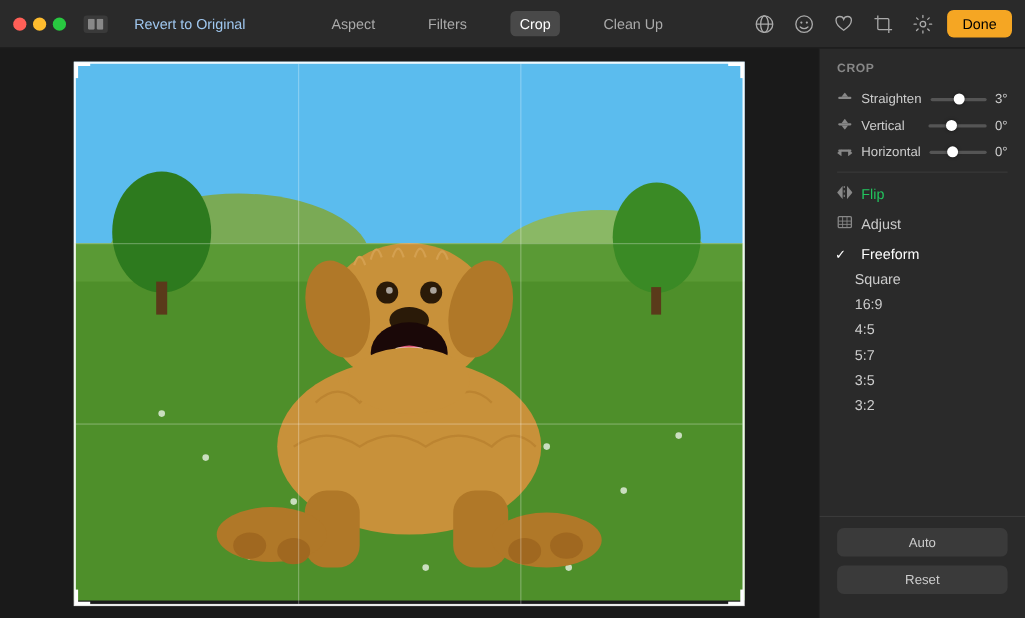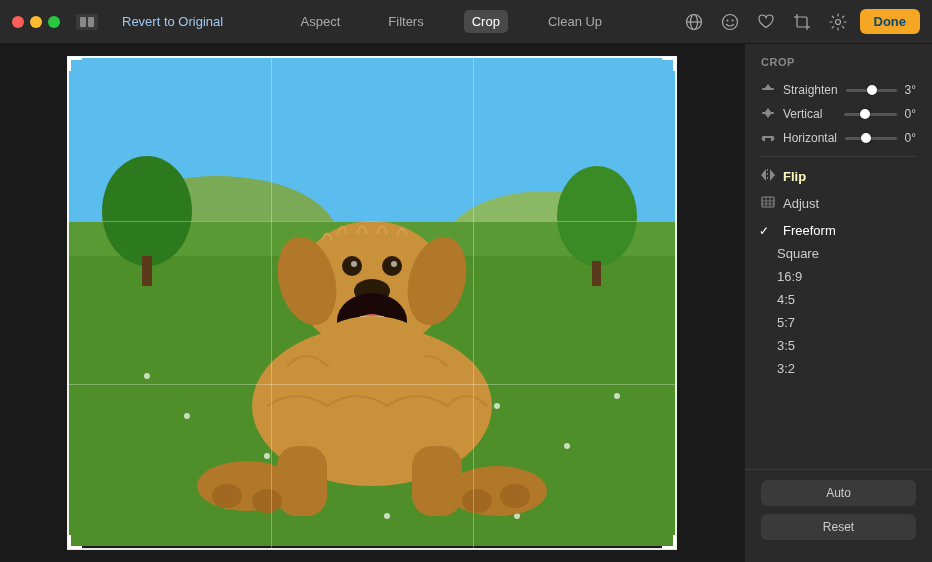--- a/index.html
+++ b/index.html
@@ -92,22 +92,22 @@
       display: flex;
       align-items: center;
       justify-content: center;
       color: #ccc;
       font-size: 16px;
       cursor: pointer;
       border-radius: 4px;
     }
     .done-btn {
       background: #f5a623;
-      color: #0c4a6e;
-      font-weight: 700;
+      color: #000000;
+      font-weight: 400;
       font-size: 13px;
       padding: 5px 14px;
       border-radius: 6px;
       cursor: pointer;
       border: none;
     }
 
     
     .main-content {
       display: flex;
@@ -238,23 +238,22 @@
     }
 
     .flip-row {
       display: flex;
       align-items: center;
       padding: 6px 16px;
       gap: 8px;
       cursor: pointer;
     }
     .flip-row-label {
-      color: #fef9c3;
+      color: #22c55e;
       font-size: 13px;
-      font-weight: bold;
     }
 
     .aspect-row {
       display: flex;
       align-items: center;
       padding: 6px 16px;
       gap: 8px;
       cursor: pointer;
     }
     .aspect-row-label {

